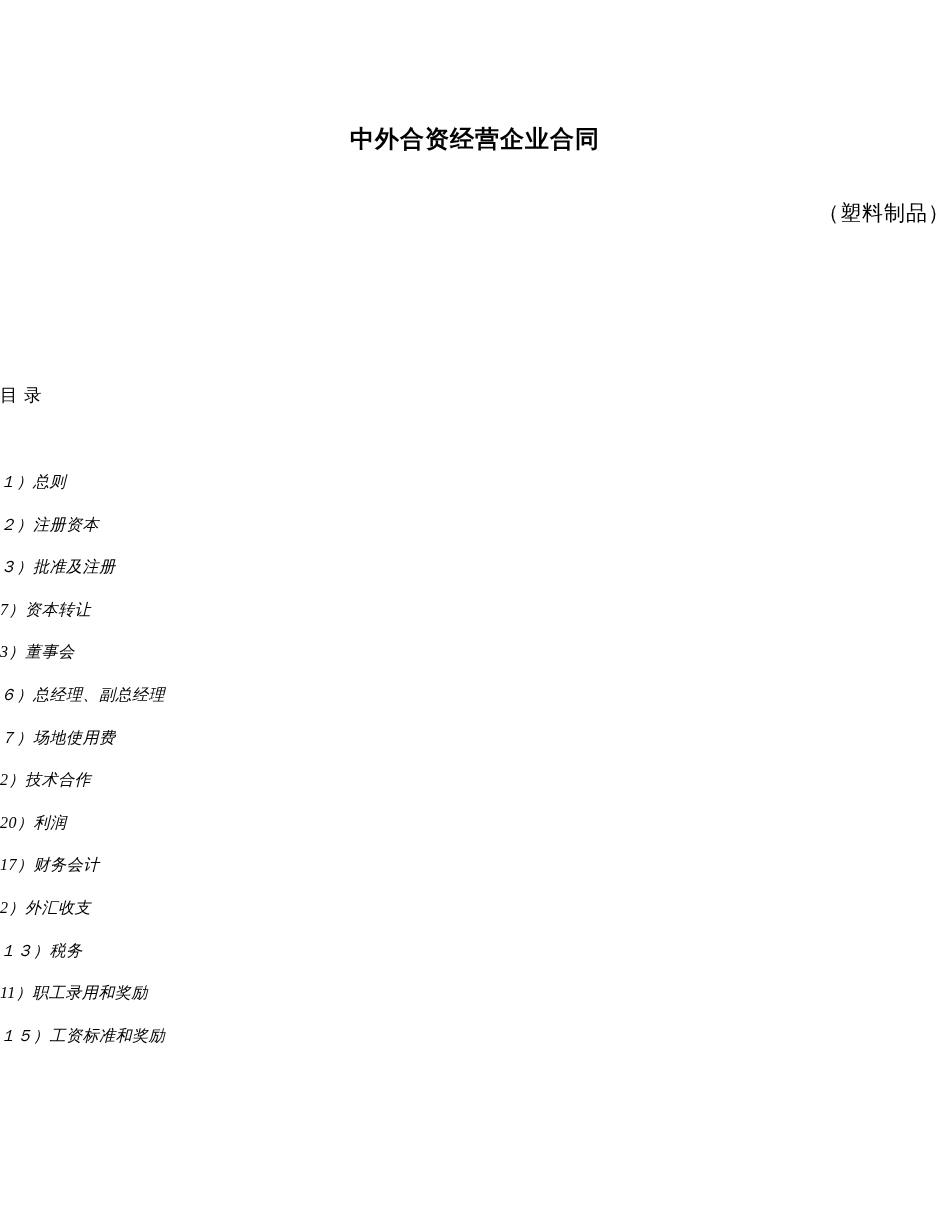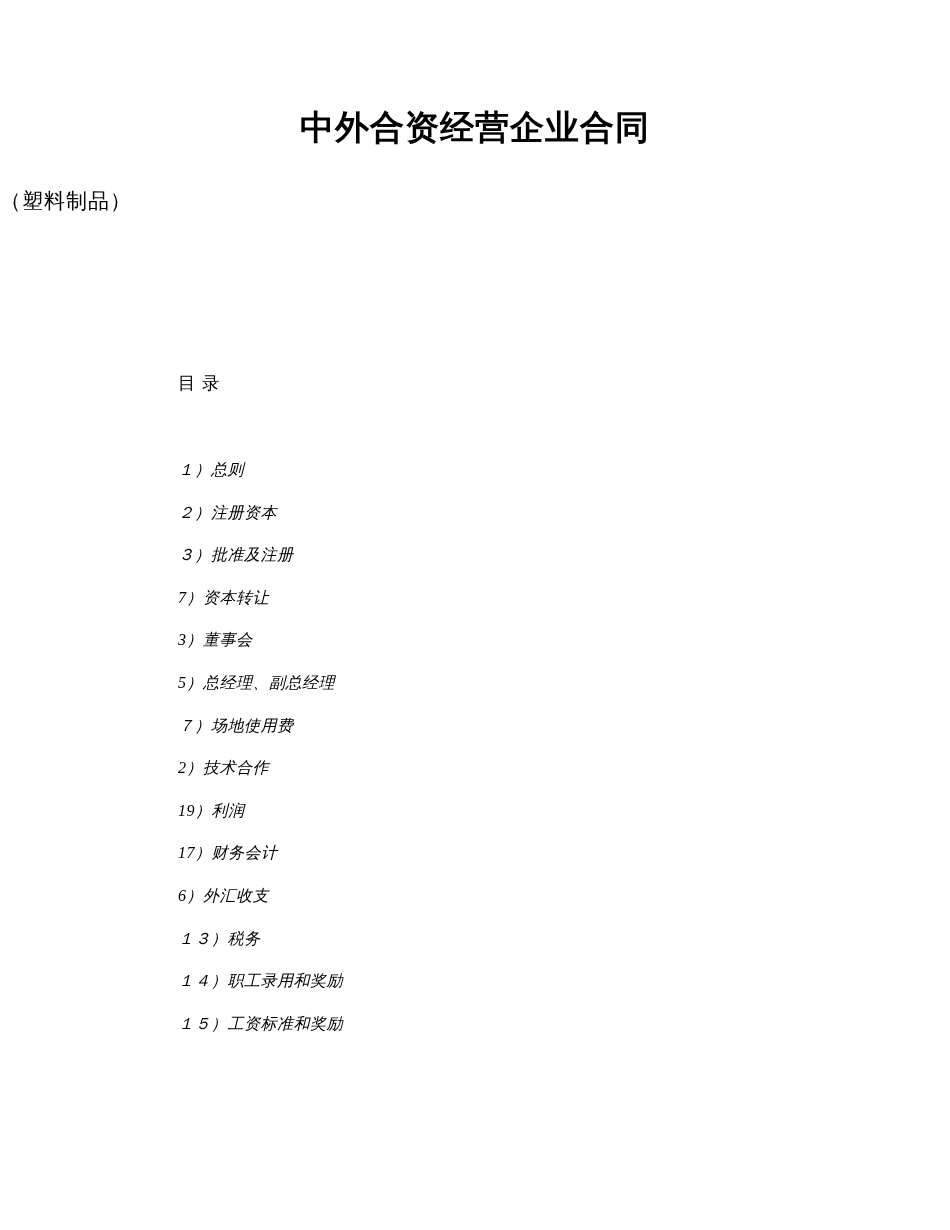--- a/index.html
+++ b/index.html
@@ -10,38 +10,38 @@
   .page {
     position: relative;
     width: 950px;
     height: 1230px;
     background: #ffffff;
     color: #000000;
     overflow: hidden;
     font-family: "Liberation Serif", "DejaVu Serif", serif;
   }
   .doc-title {
-    margin: 0;
+    margin: 12px;
     padding-top: 106px;
     text-align: center;
     font-family: "Liberation Sans", "DejaVu Sans", sans-serif;
     font-weight: 700;
-    font-size: 34px;
+    font-size: 24px;
     line-height: 42px;
     letter-spacing: 1px;
   }
   .doc-subtitle {
     margin-top: 38px;
-    text-align: left;
+    text-align: right;
     font-size: 21px;
     line-height: 30px;
     letter-spacing: 1px;
+    margin-left: 40px;
   }
   .toc {
-    margin-left: 178px;
     margin-right: 120px;
   }
   .toc-heading {
     margin-top: 156px;
     font-size: 17.5px;
     line-height: 23px;
     letter-spacing: 1px;
   }
   .toc-list {
     margin-top: 54px;
@@ -65,24 +65,24 @@
 
   <div class="toc">
     <div class="toc-heading">目  录</div>
 
     <div class="toc-list">
       <div class="toc-item">１）总则</div>
       <div class="toc-item">２）注册资本</div>
       <div class="toc-item">３）批准及注册</div>
       <div class="toc-item">7）资本转让</div>
       <div class="toc-item">3）董事会</div>
-      <div class="toc-item">5）总经理、副总经理</div>
+      <div class="toc-item">６）总经理、副总经理</div>
       <div class="toc-item">７）场地使用费</div>
       <div class="toc-item">2）技术合作</div>
-      <div class="toc-item">19）利润</div>
+      <div class="toc-item">20）利润</div>
       <div class="toc-item">17）财务会计</div>
-      <div class="toc-item">6）外汇收支</div>
+      <div class="toc-item">2）外汇收支</div>
       <div class="toc-item">１３）税务</div>
-      <div class="toc-item">１４）职工录用和奖励</div>
+      <div class="toc-item">11）职工录用和奖励</div>
       <div class="toc-item">１５）工资标准和奖励</div>
     </div>
   </div>
 </div>
 
 </body></html>

